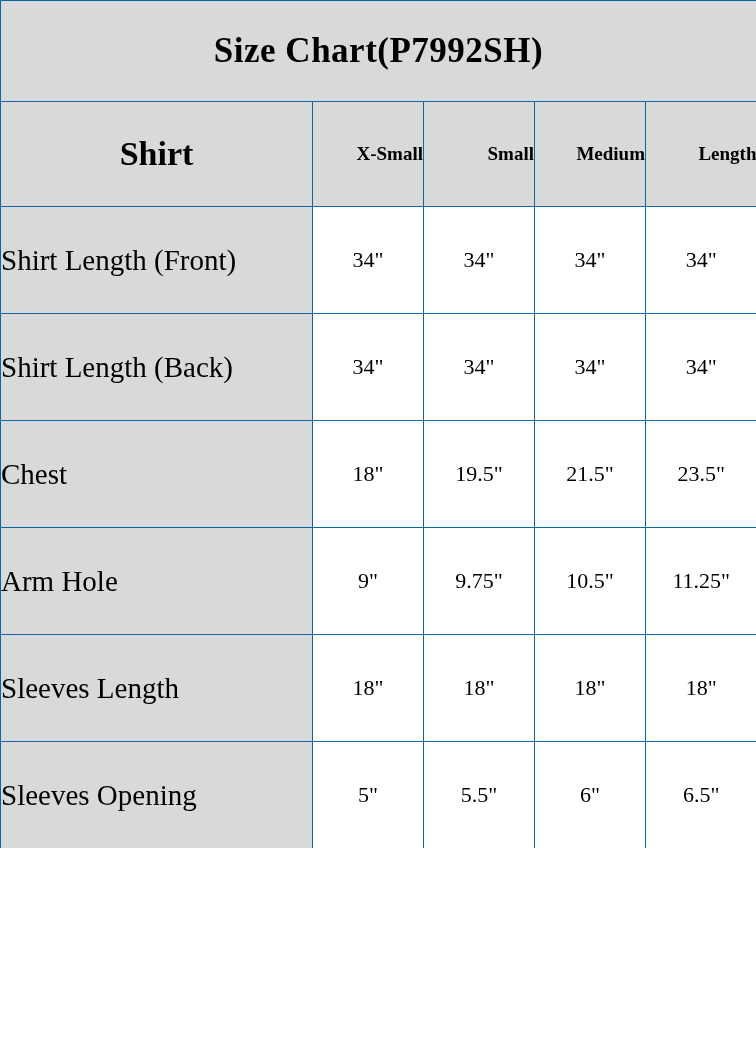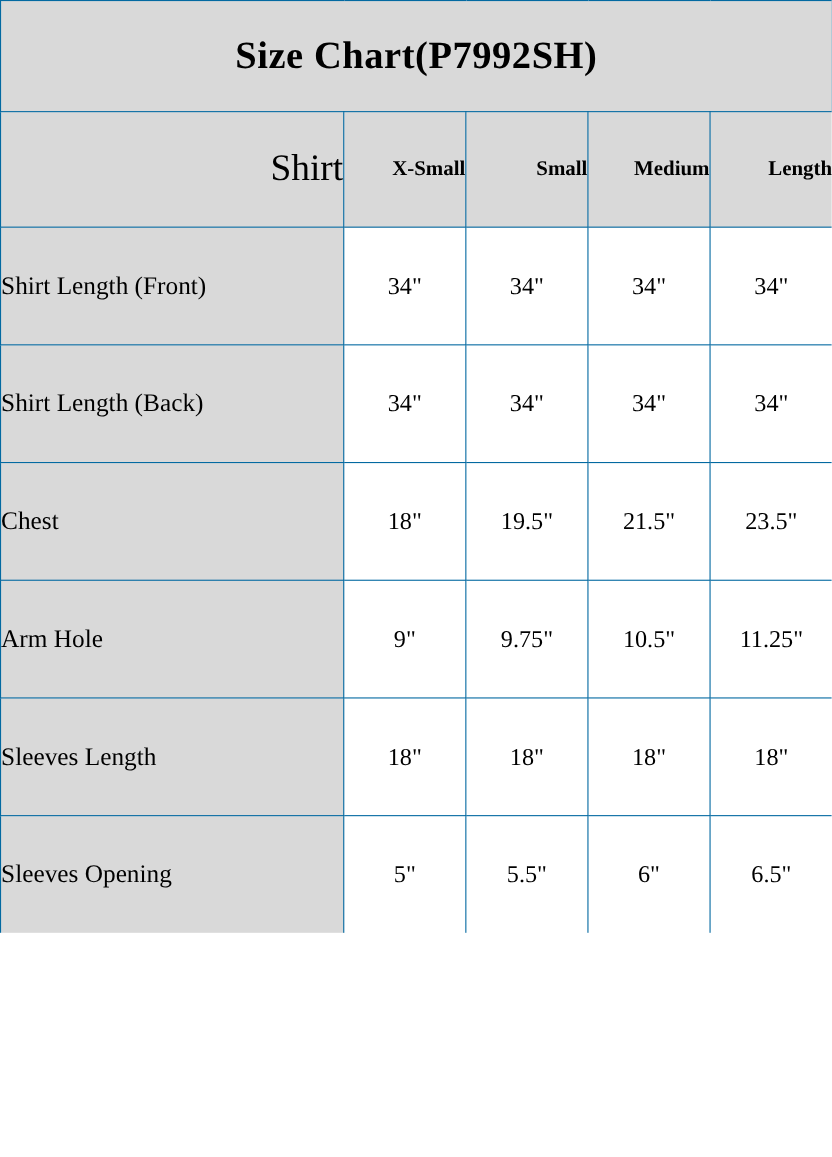--- a/index.html
+++ b/index.html
@@ -30,41 +30,41 @@
     font-weight: bold;
     font-size: 35px;
     height: 100px;
     letter-spacing: 0.5px;
     border-top: none;
     border-left: none;
     border-right: none;
   }
   .head-label {
     background: #d9d9d9;
-    text-align: right;
-    font-weight: normal;
+    text-align: center;
+    font-weight: bold;
     font-size: 34px;
     height: 104px;
     border-left: none;
   }
   .head-size {
     background: #d9d9d9;
     text-align: right;
     font-weight: bold;
     font-size: 19px;
     height: 104px;
   }
   .head-size.last {
     border-right: none;
   }
   .row-label {
     background: #d9d9d9;
     text-align: left;
     padding-left: 9px;
-    font-size: 23px;
+    font-size: 29px;
     height: 106px;
     border-left: none;
   }
   .row-val {
     background: #ffffff;
     text-align: center;
     font-size: 22px;
     height: 106px;
   }
   .row-val.last {

